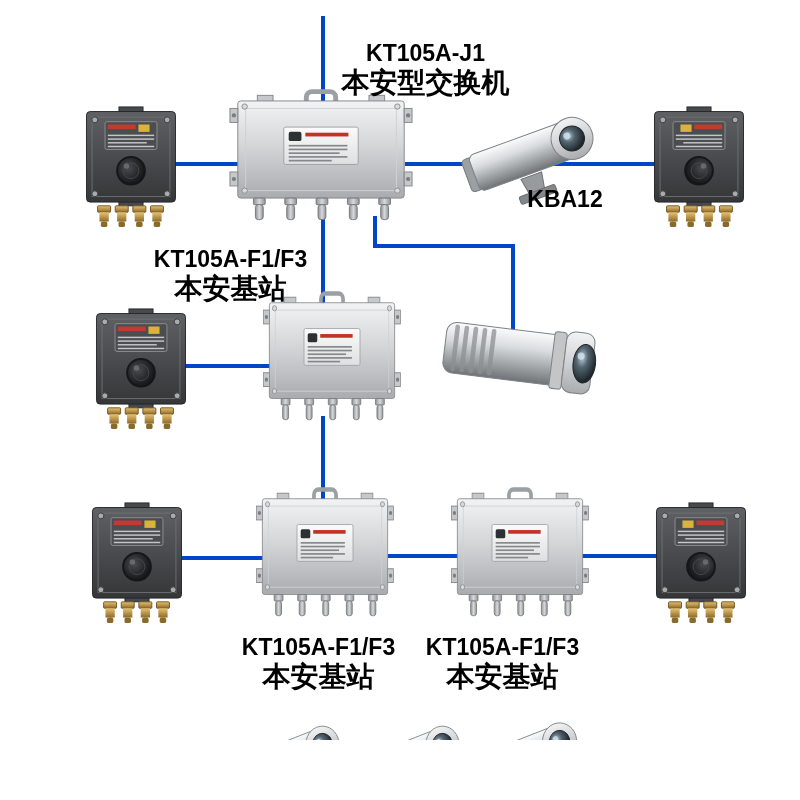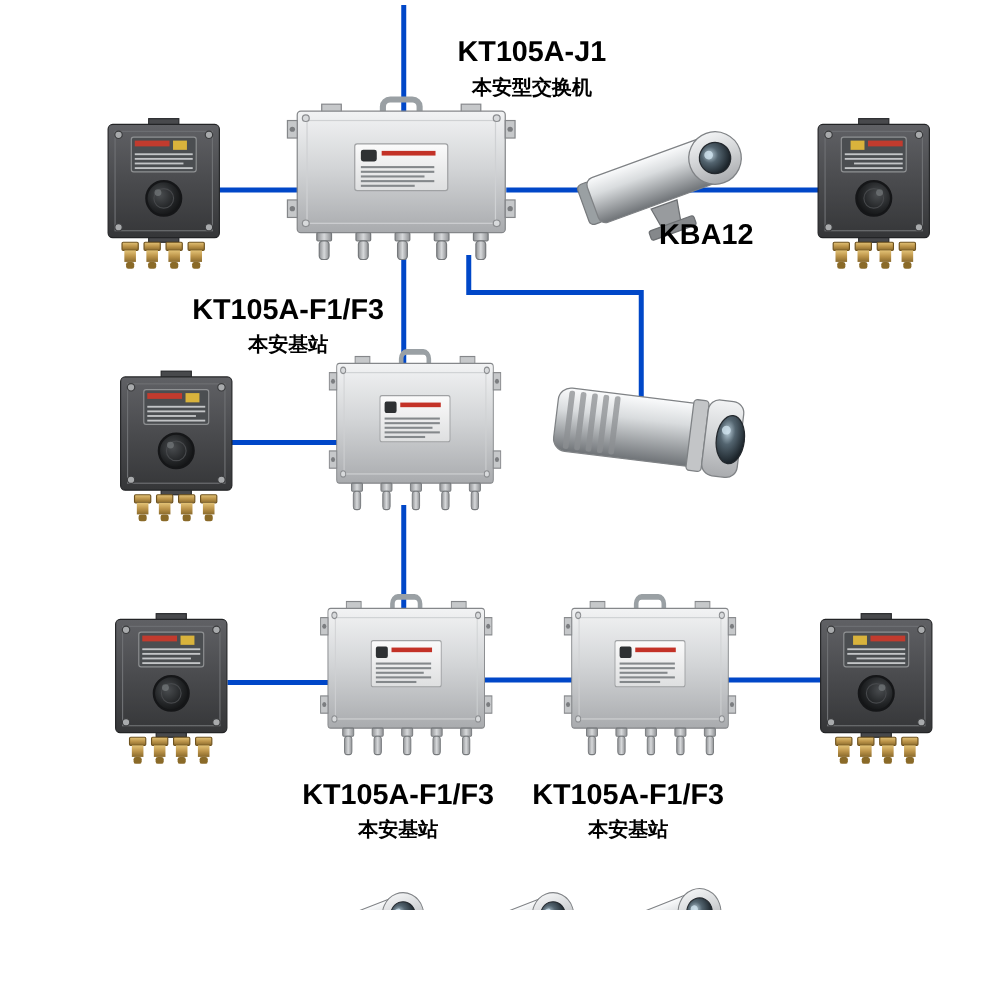--- a/index.html
+++ b/index.html
@@ -1,30 +1,30 @@
 <!DOCTYPE html>
 <html style="--conn-color: #0047c8;"><head>
 <meta charset="utf-8">
 <style>
   html,body{margin:0;padding:0;background:#ffffff;}
   .stage{
-    position:relative;width:800px;height:724px;margin:4px auto;background:#ffffff;
+    position:relative;width:800px;height:724px;margin:16px auto;background:#ffffff;
     font-family:"Liberation Sans",sans-serif;overflow:hidden;
   }
   svg.defs{position:absolute;width:0;height:0;}
   svg.wires{position:absolute;left:0;top:0;z-index:1;}
   .wires path{stroke:var(--conn-color,#0047c8);stroke-width:4;fill:none;}
   .device{position:absolute;z-index:2;}
   .device svg{display:block;width:100%;height:100%;}
   .device.flip{transform:scaleX(-1);}
   .lbl{
     position:absolute;z-index:3;color:#000;font-weight:bold;
     font-size:23px;line-height:30px;text-align:center;white-space:nowrap;
   }
-  .lbl .cn{font-size:16px;}
+  .lbl .cn{font-size:28px;}
   .lbl.left{text-align:left;}
 </style>
 </head>
 <body>
 
 <div class="stage">
 
   <svg class="defs" aria-hidden="true">
     <defs>
       <linearGradient id="g-steel" x1="0" y1="0" x2="0" y2="1">

